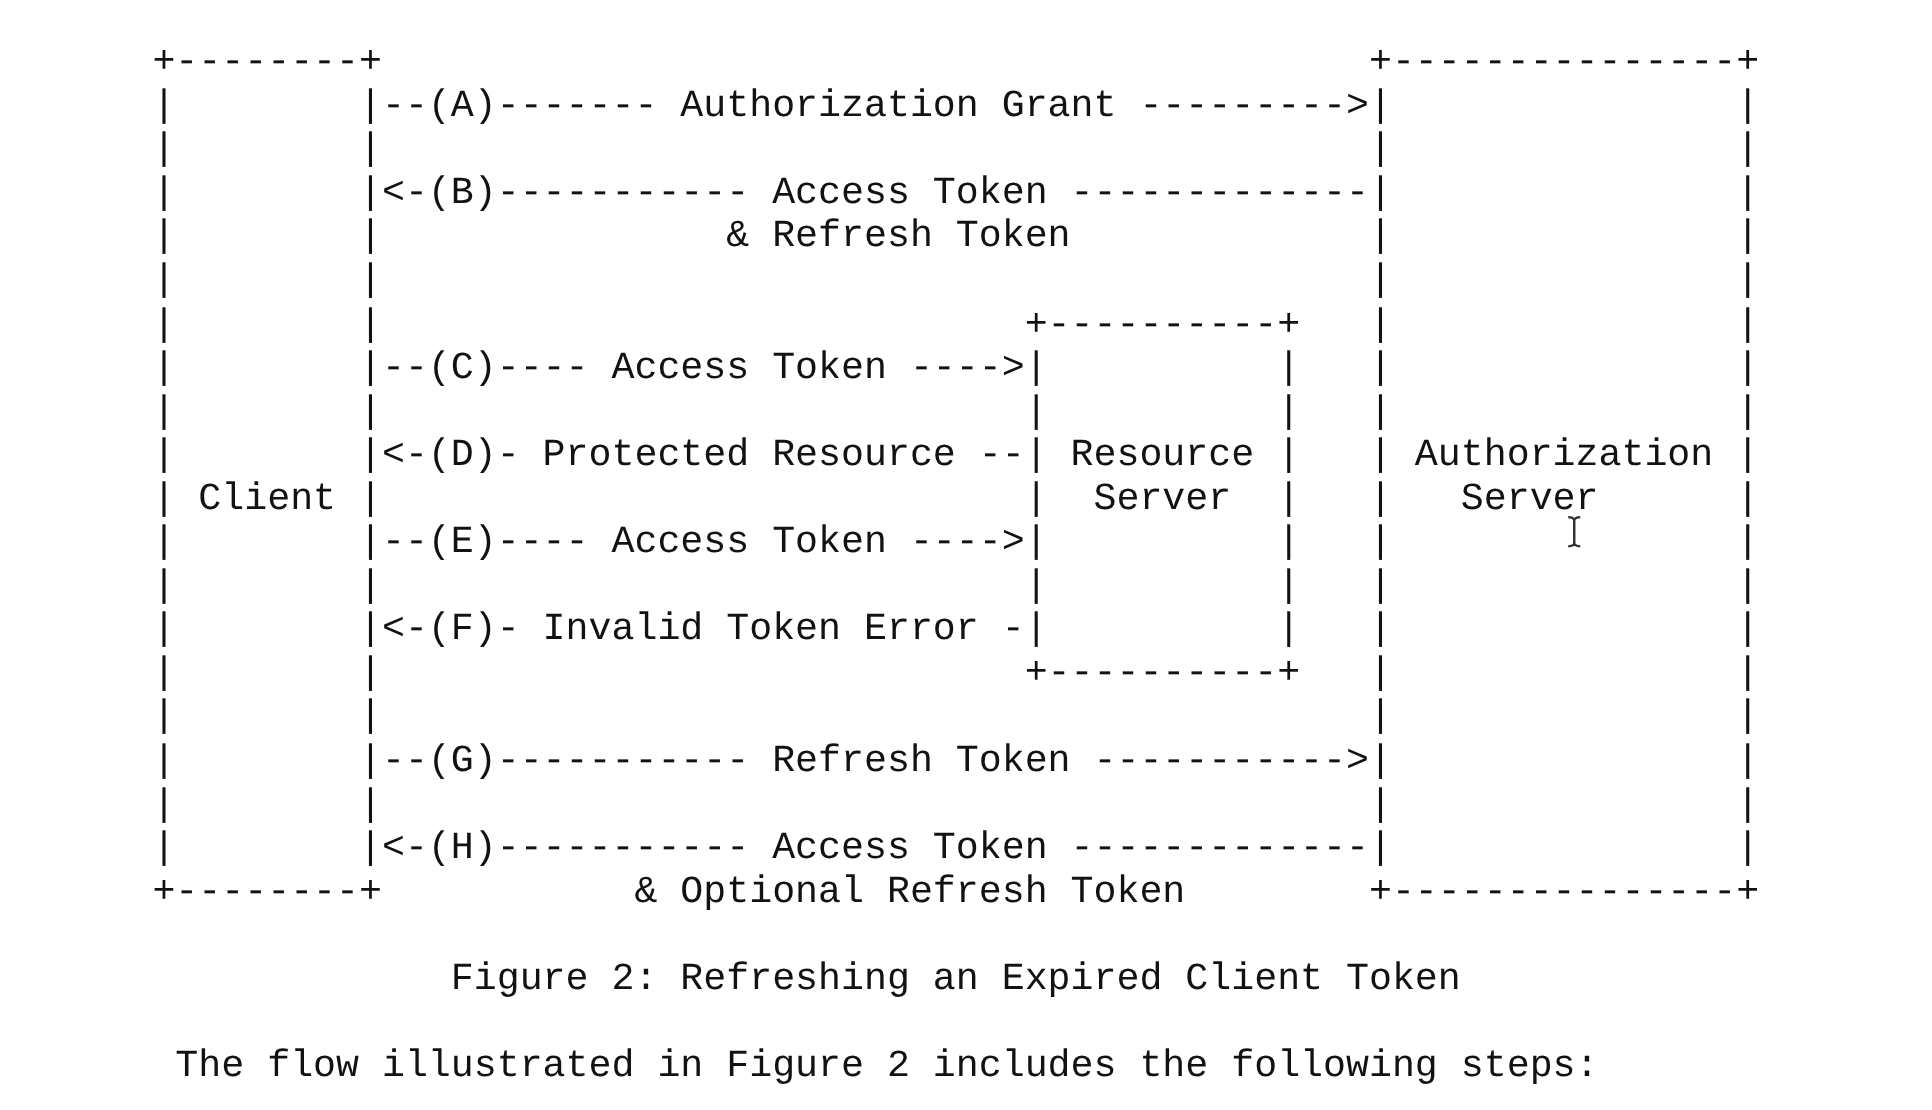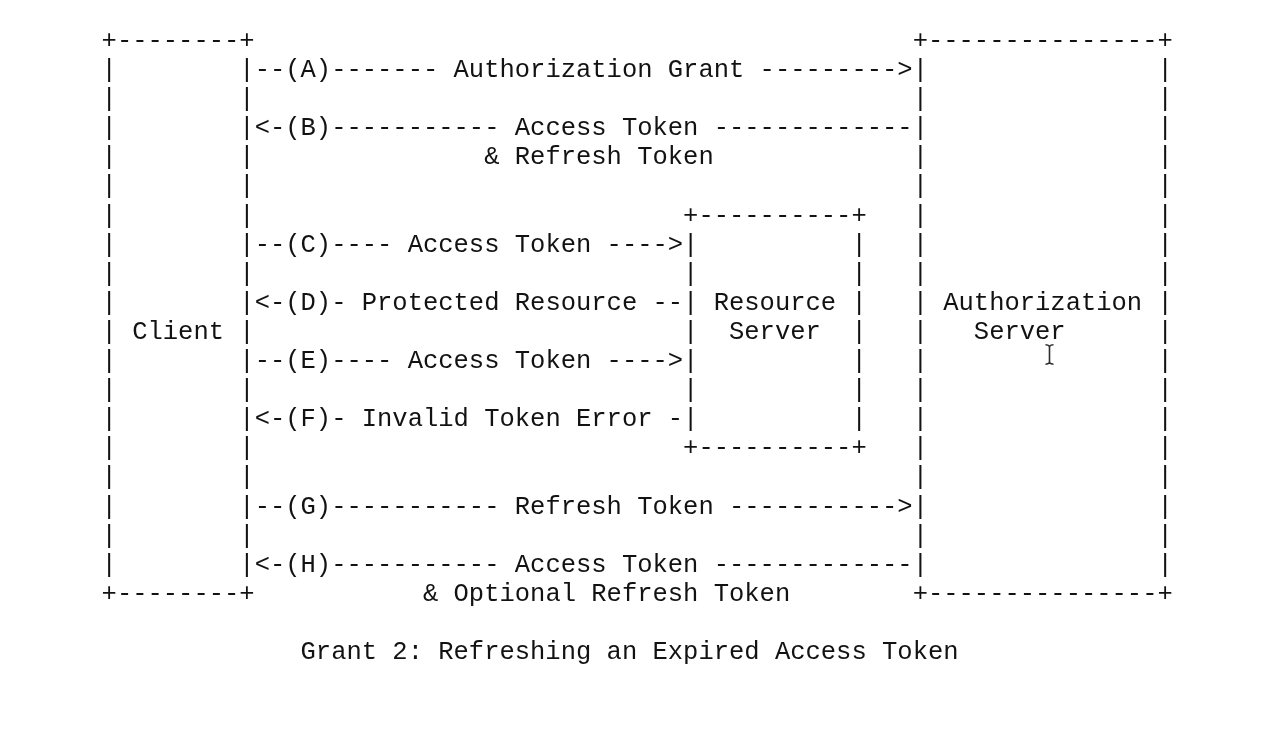--- a/index.html
+++ b/index.html
@@ -64,21 +64,22 @@
   | Client |                            |  Server  |   |   Server      |
   |        |--(E)---- Access Token ----&gt;|          |   |               |
   |        |                            |          |   |               |
   |        |&lt;-(F)- Invalid Token Error -|          |   |               |
   |        |                            +----------+   |               |
   |        |                                           |               |
   |        |--(G)----------- Refresh Token -----------&gt;|               |
   |        |                                           |               |
   |        |&lt;-(H)----------- Access Token -------------|               |
   +--------+           &amp; Optional Refresh Token        +---------------+</pre>
-  <pre class="mono figure-caption">Grant 2: Refreshing an Expired Access Token</pre>
+  <pre class="mono figure-caption">Figure 2: Refreshing an Expired Client Token</pre>
+  <pre class="mono body-paragraph">The flow illustrated in Figure 2 includes the following steps:</pre>
 </main>
 
 <div class="ibeam" style="left: 1043px; top: 343px; color: rgb(46, 46, 46);">
   <svg width="13" height="23" viewBox="0 0 13 23" fill="none">
     <path d="M6.5 3 V20" stroke="currentColor" stroke-width="1.6"></path>
     <path d="M2.5 1.8 C4.2 1.8 5.6 2.2 6.5 3.2 C7.4 2.2 8.8 1.8 10.5 1.8" stroke="currentColor" stroke-width="1.5"></path>
     <path d="M2.5 21.2 C4.2 21.2 5.6 20.8 6.5 19.8 C7.4 20.8 8.8 21.2 10.5 21.2" stroke="currentColor" stroke-width="1.5"></path>
   </svg>
 </div>
 

